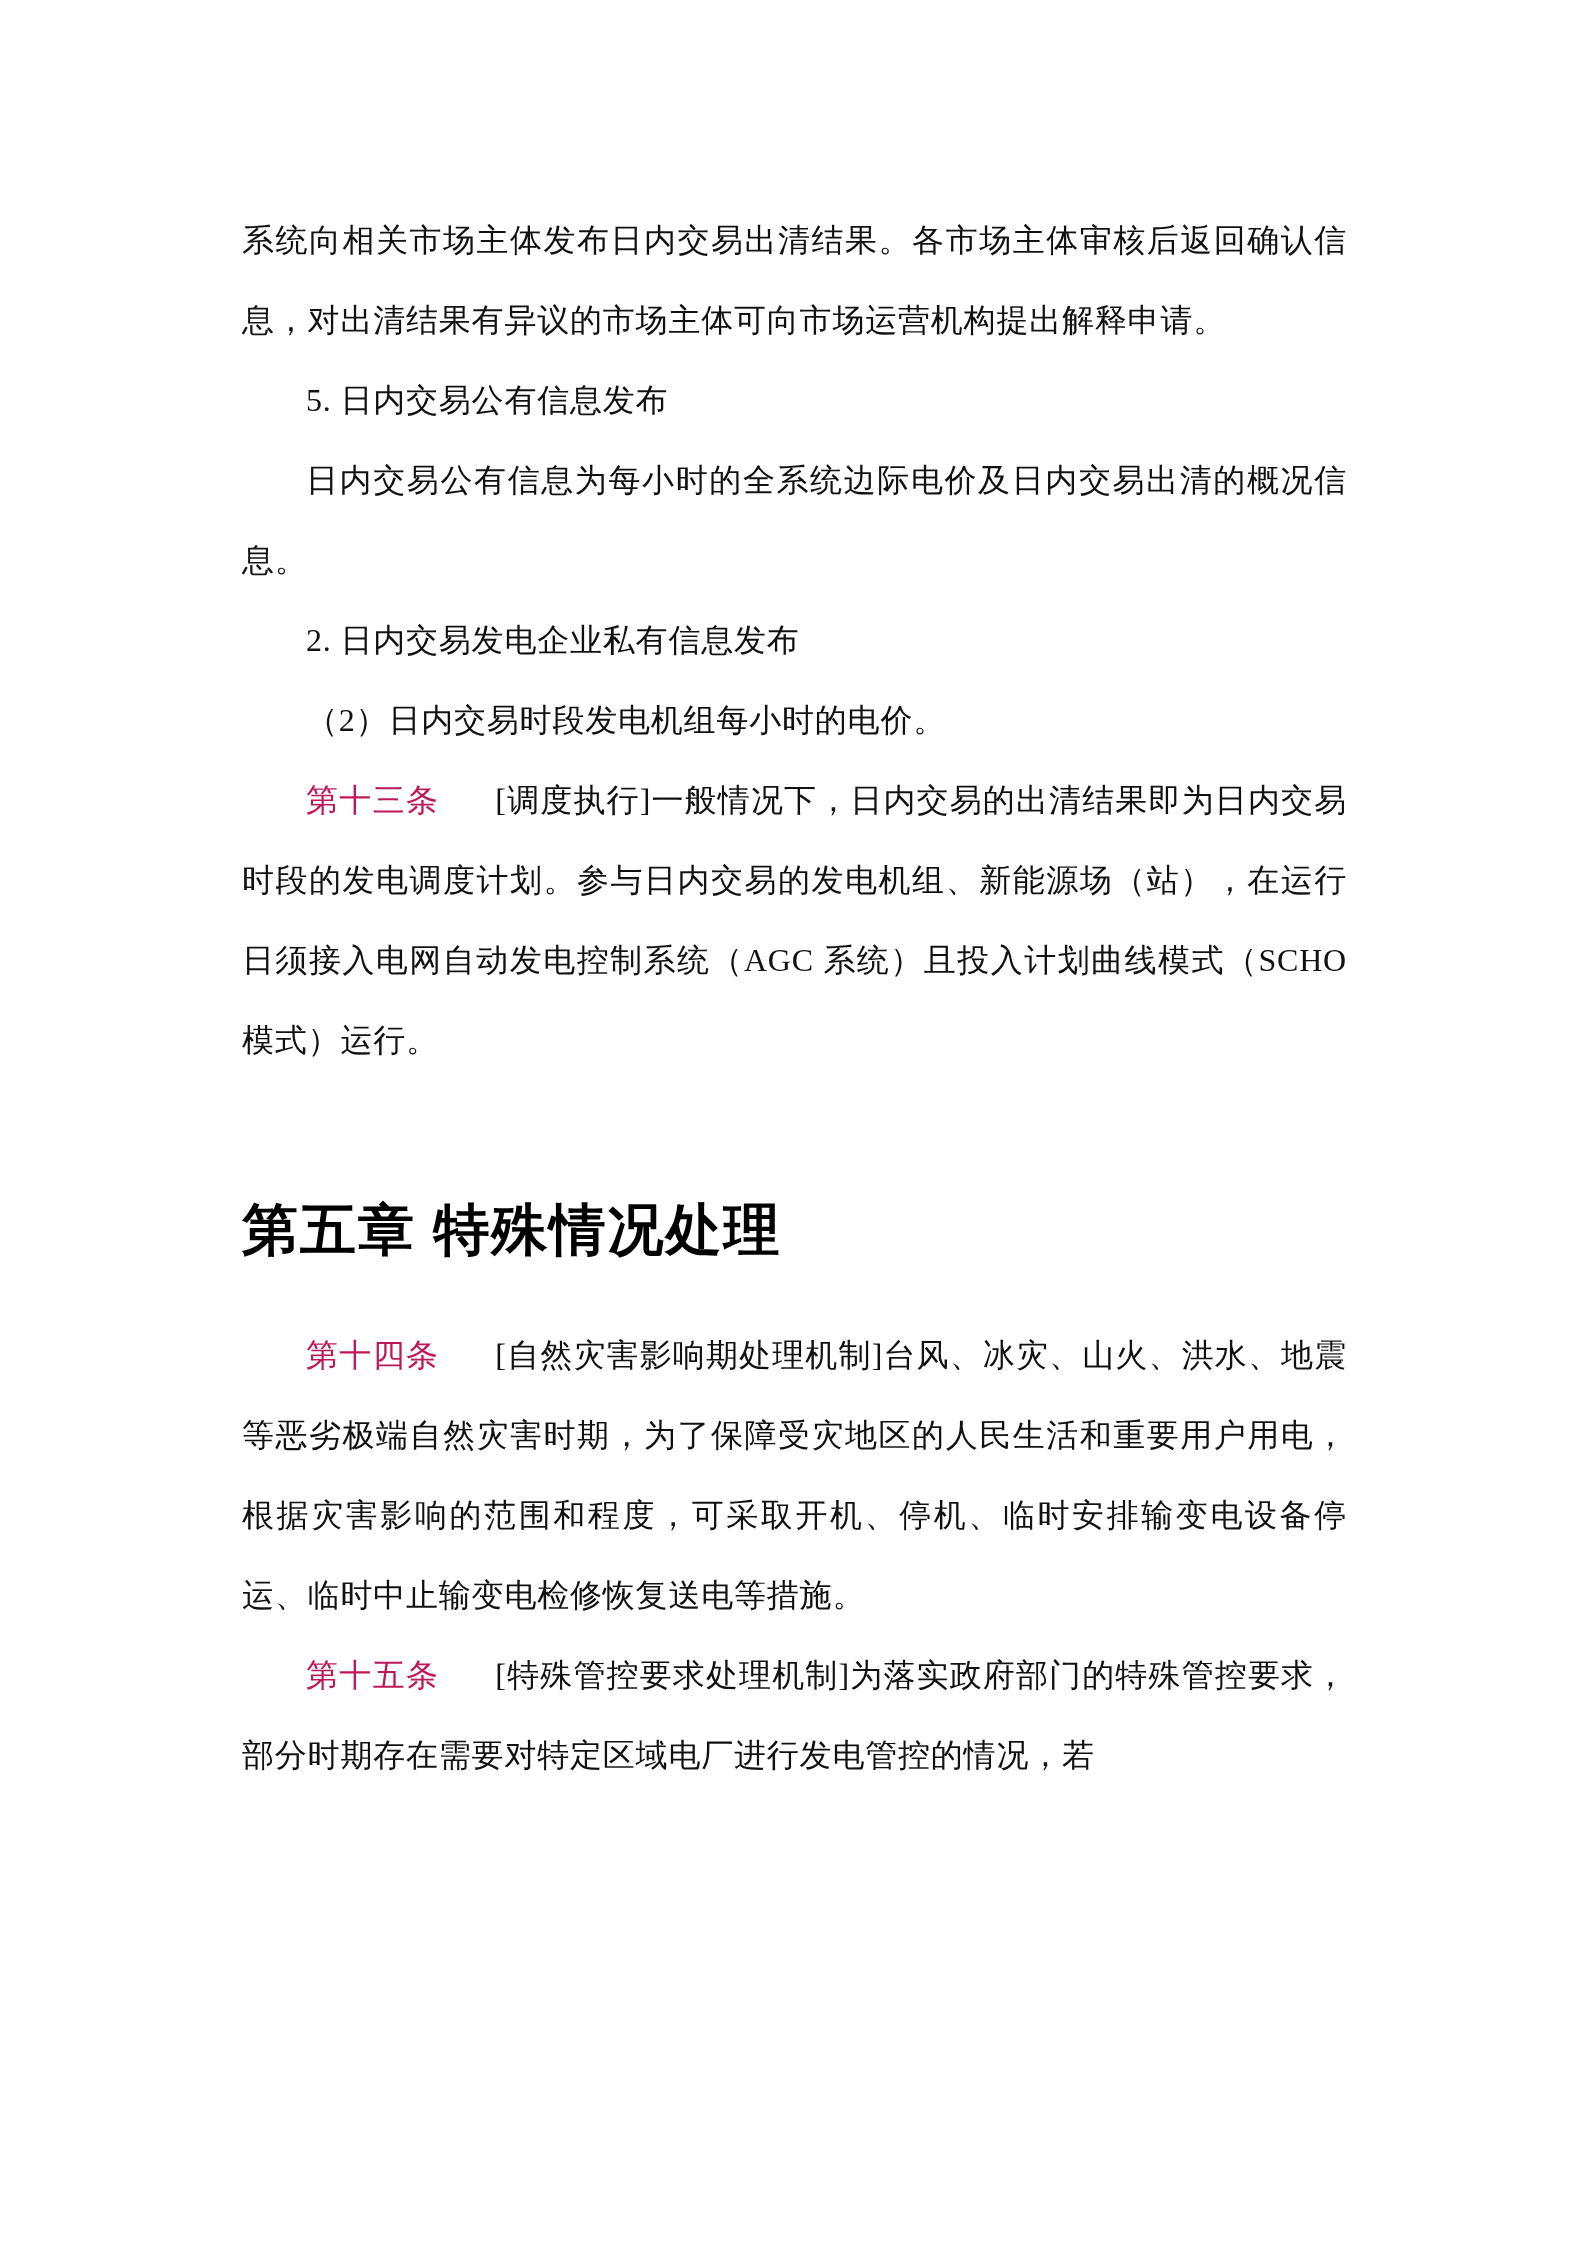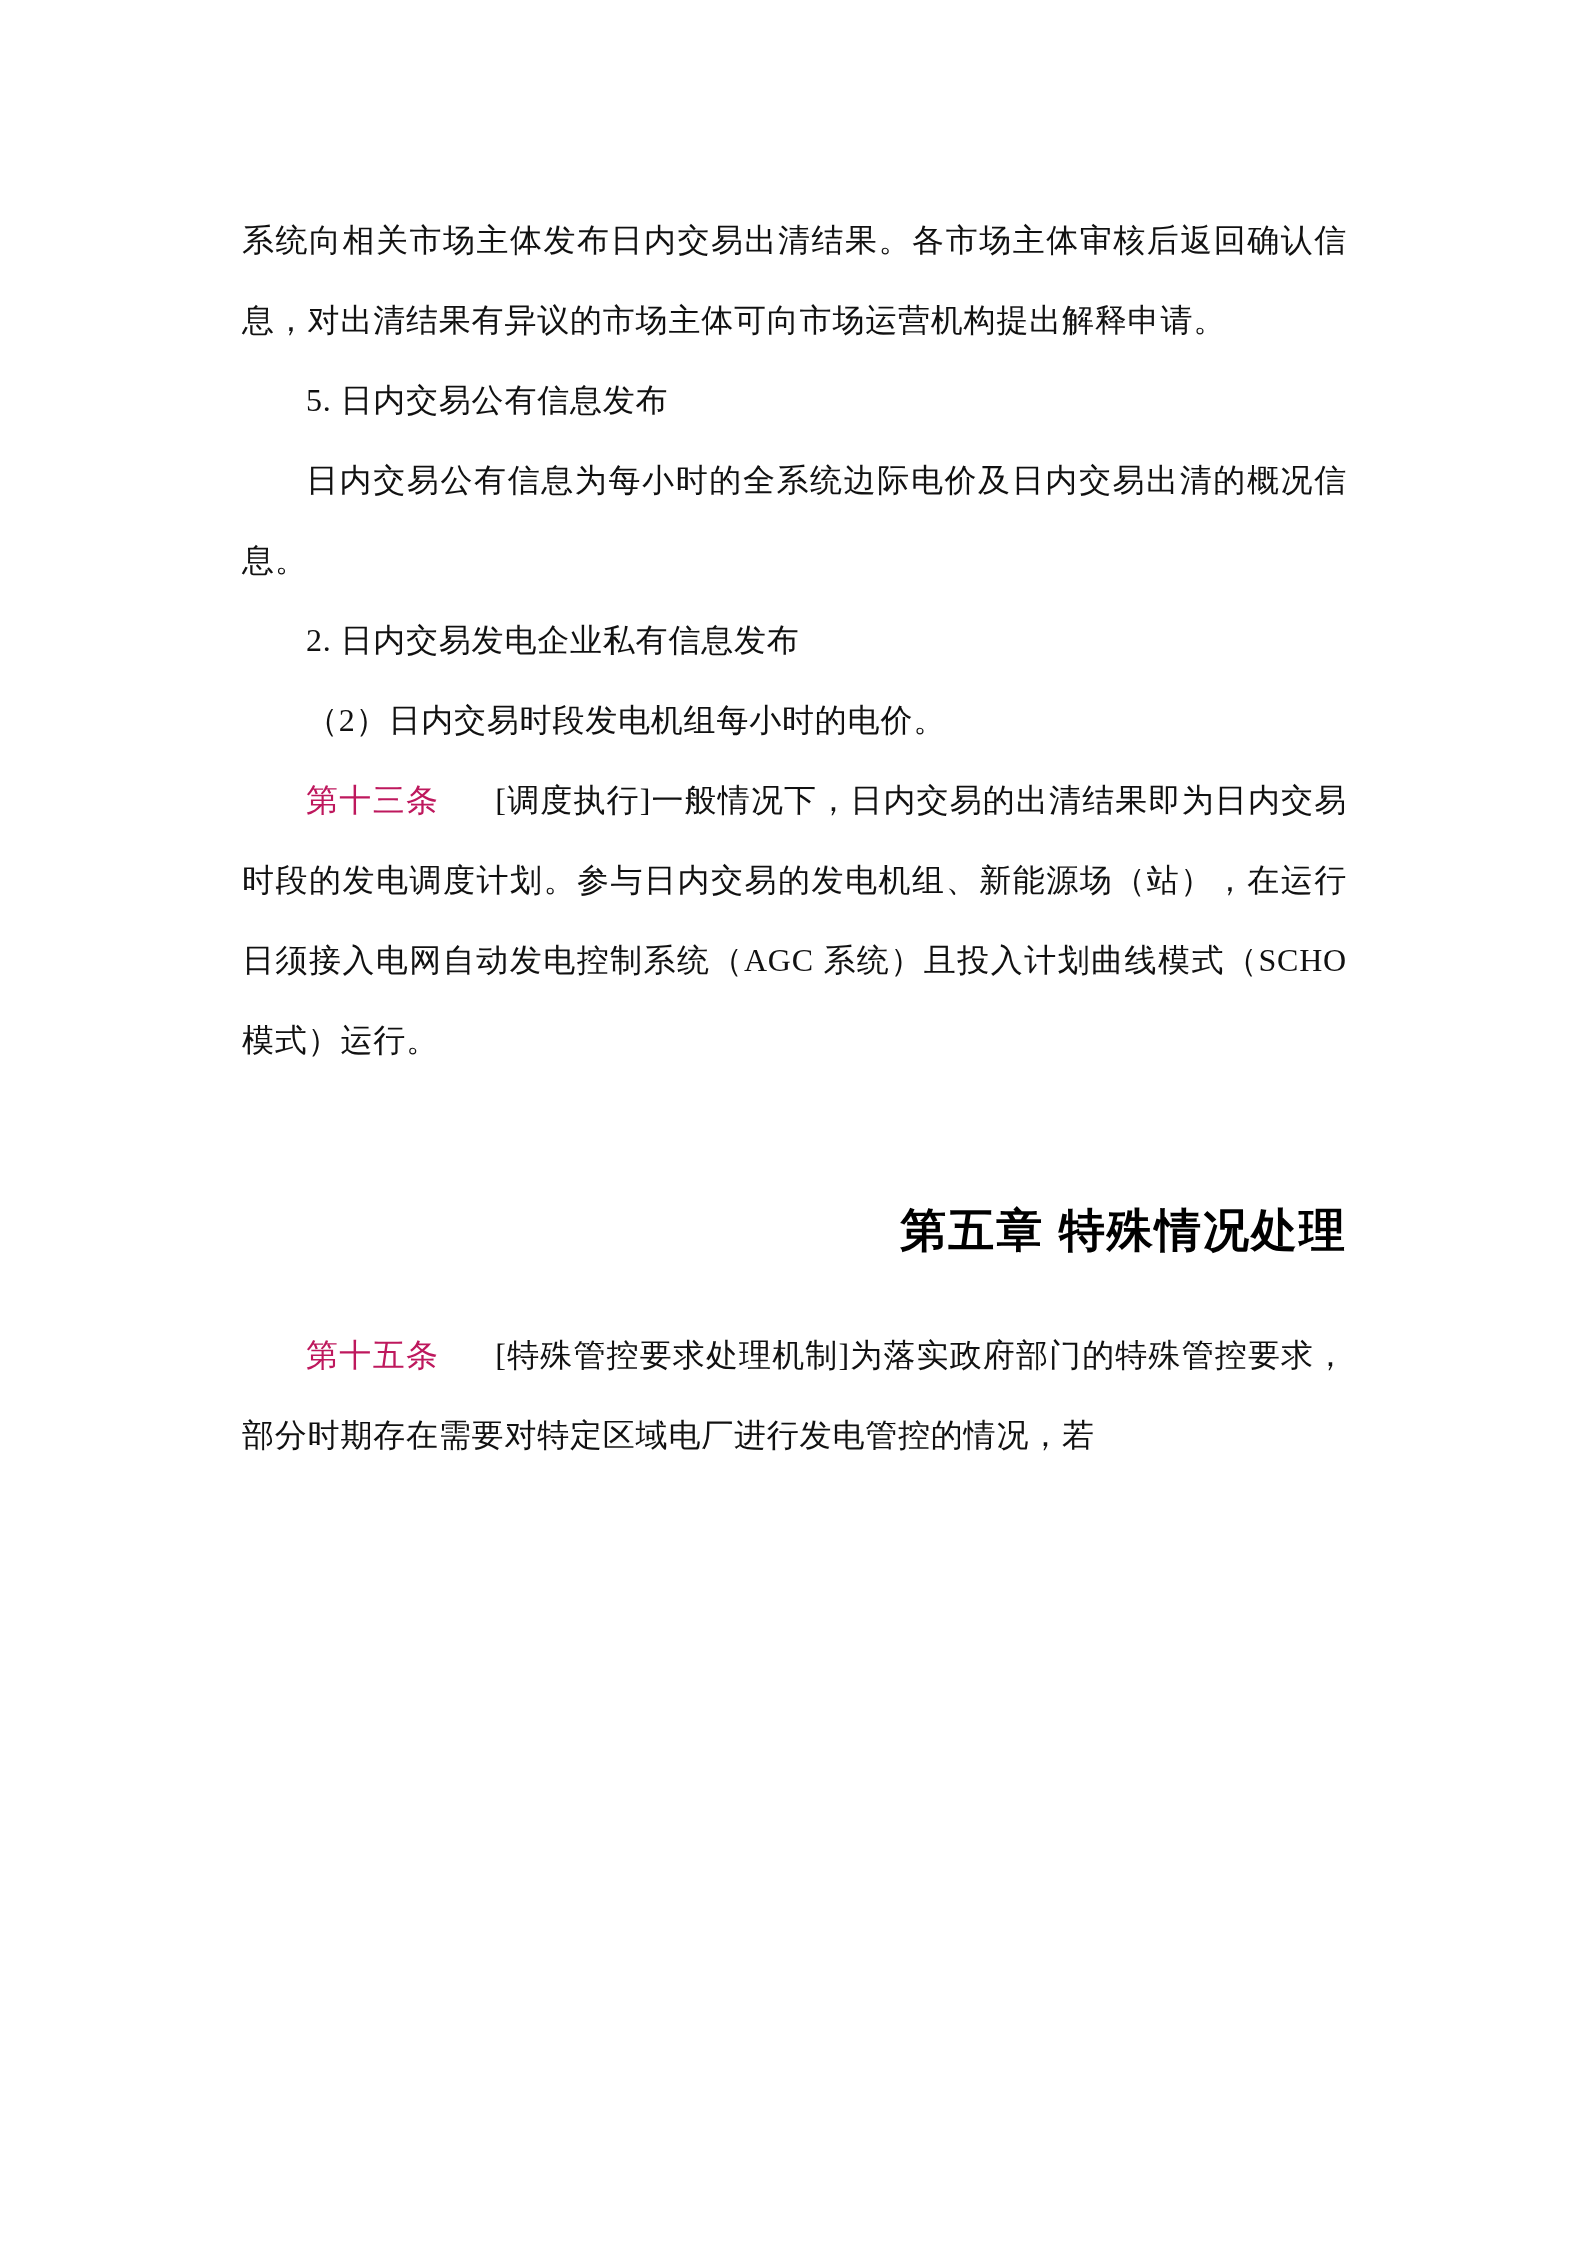--- a/index.html
+++ b/index.html
@@ -35,23 +35,23 @@
     font-weight: normal;
     color: #be185d;
     margin-right: 56px;
     letter-spacing: 1px;
   }
   .chapter-heading {
     margin: 110px 0 45px 0;
     font-family: "Liberation Sans", sans-serif;
     font-weight: bold;
     color: #000000;
-    font-size: 46px;
+    font-size: 56px;
     line-height: 80px;
-    text-align: right;
+    text-align: left;
     letter-spacing: 2px;
     text-indent: 0;
   }
 </style>
 </head>
 <body>
 
 <div class="page">
 
   <p class="body-par">系统向相关市场主体发布日内交易出清结果。各市场主体审核后返回确认信息，对出清结果有异议的市场主体可向市场运营机构提出解释申请。</p>
@@ -65,18 +65,21 @@
 
 
   <p class="body-par indent">（2）日内交易时段发电机组每小时的电价。</p>
 
   <p class="body-par indent">
     <span class="article-label">第十三条</span><span>[调度执行]一般情况下，日内交易的出清结果即为日内交易时段的发电调度计划。参与日内交易的发电机组、新能源场（站），在运行日须接入电网自动发电控制系统（AGC 系统）且投入计划曲线模式（SCHO 模式）运行。</span>
   </p>
 
   <h2 class="chapter-heading">第五章 特殊情况处理</h2>
 
+  <p class="body-par indent">
+    <span class="article-label">第十四条</span><span>[自然灾害影响期处理机制]台风、冰灾、山火、洪水、地震等恶劣极端自然灾害时期，为了保障受灾地区的人民生活和重要用户用电，根据灾害影响的范围和程度，可采取开机、停机、临时安排输变电设备停运、临时中止输变电检修恢复送电等措施。</span>
+  </p>
 
   <p class="body-par indent">
     <span class="article-label">第十五条</span><span>[特殊管控要求处理机制]为落实政府部门的特殊管控要求，部分时期存在需要对特定区域电厂进行发电管控的情况，若</span>
   </p>
 
 </div>
 
 </body></html>

